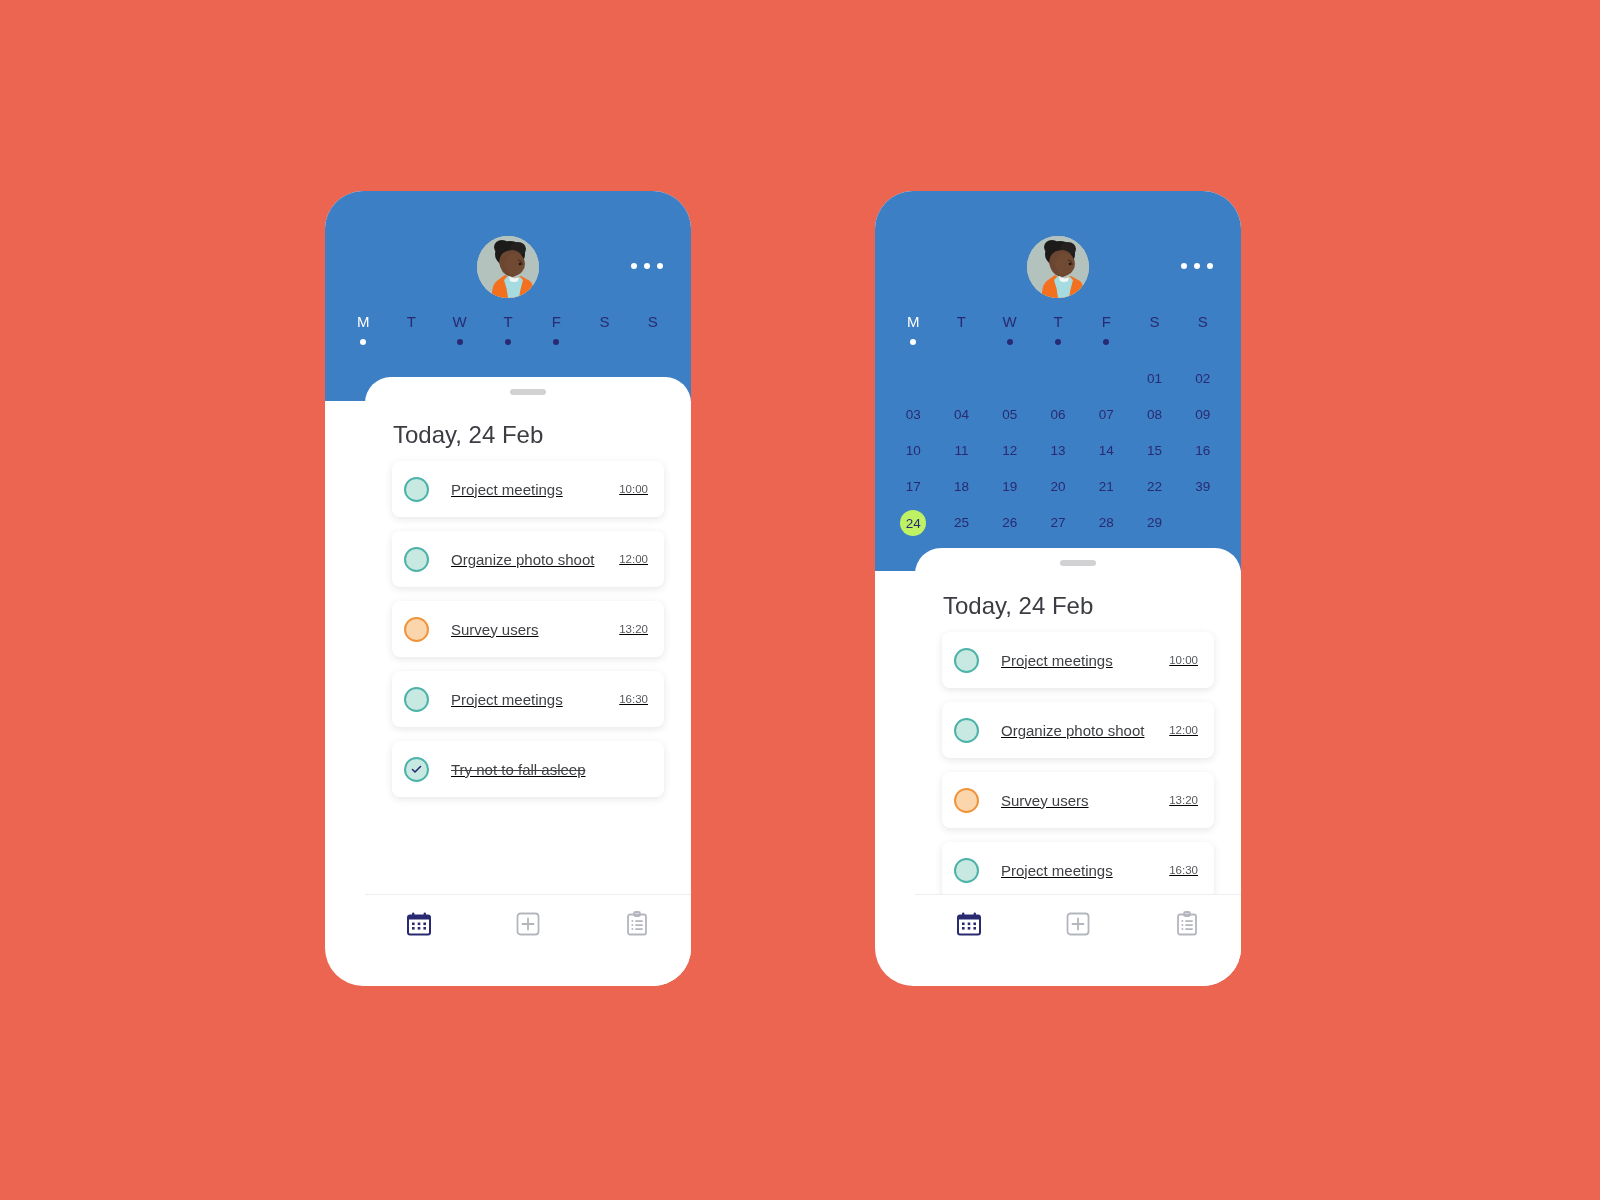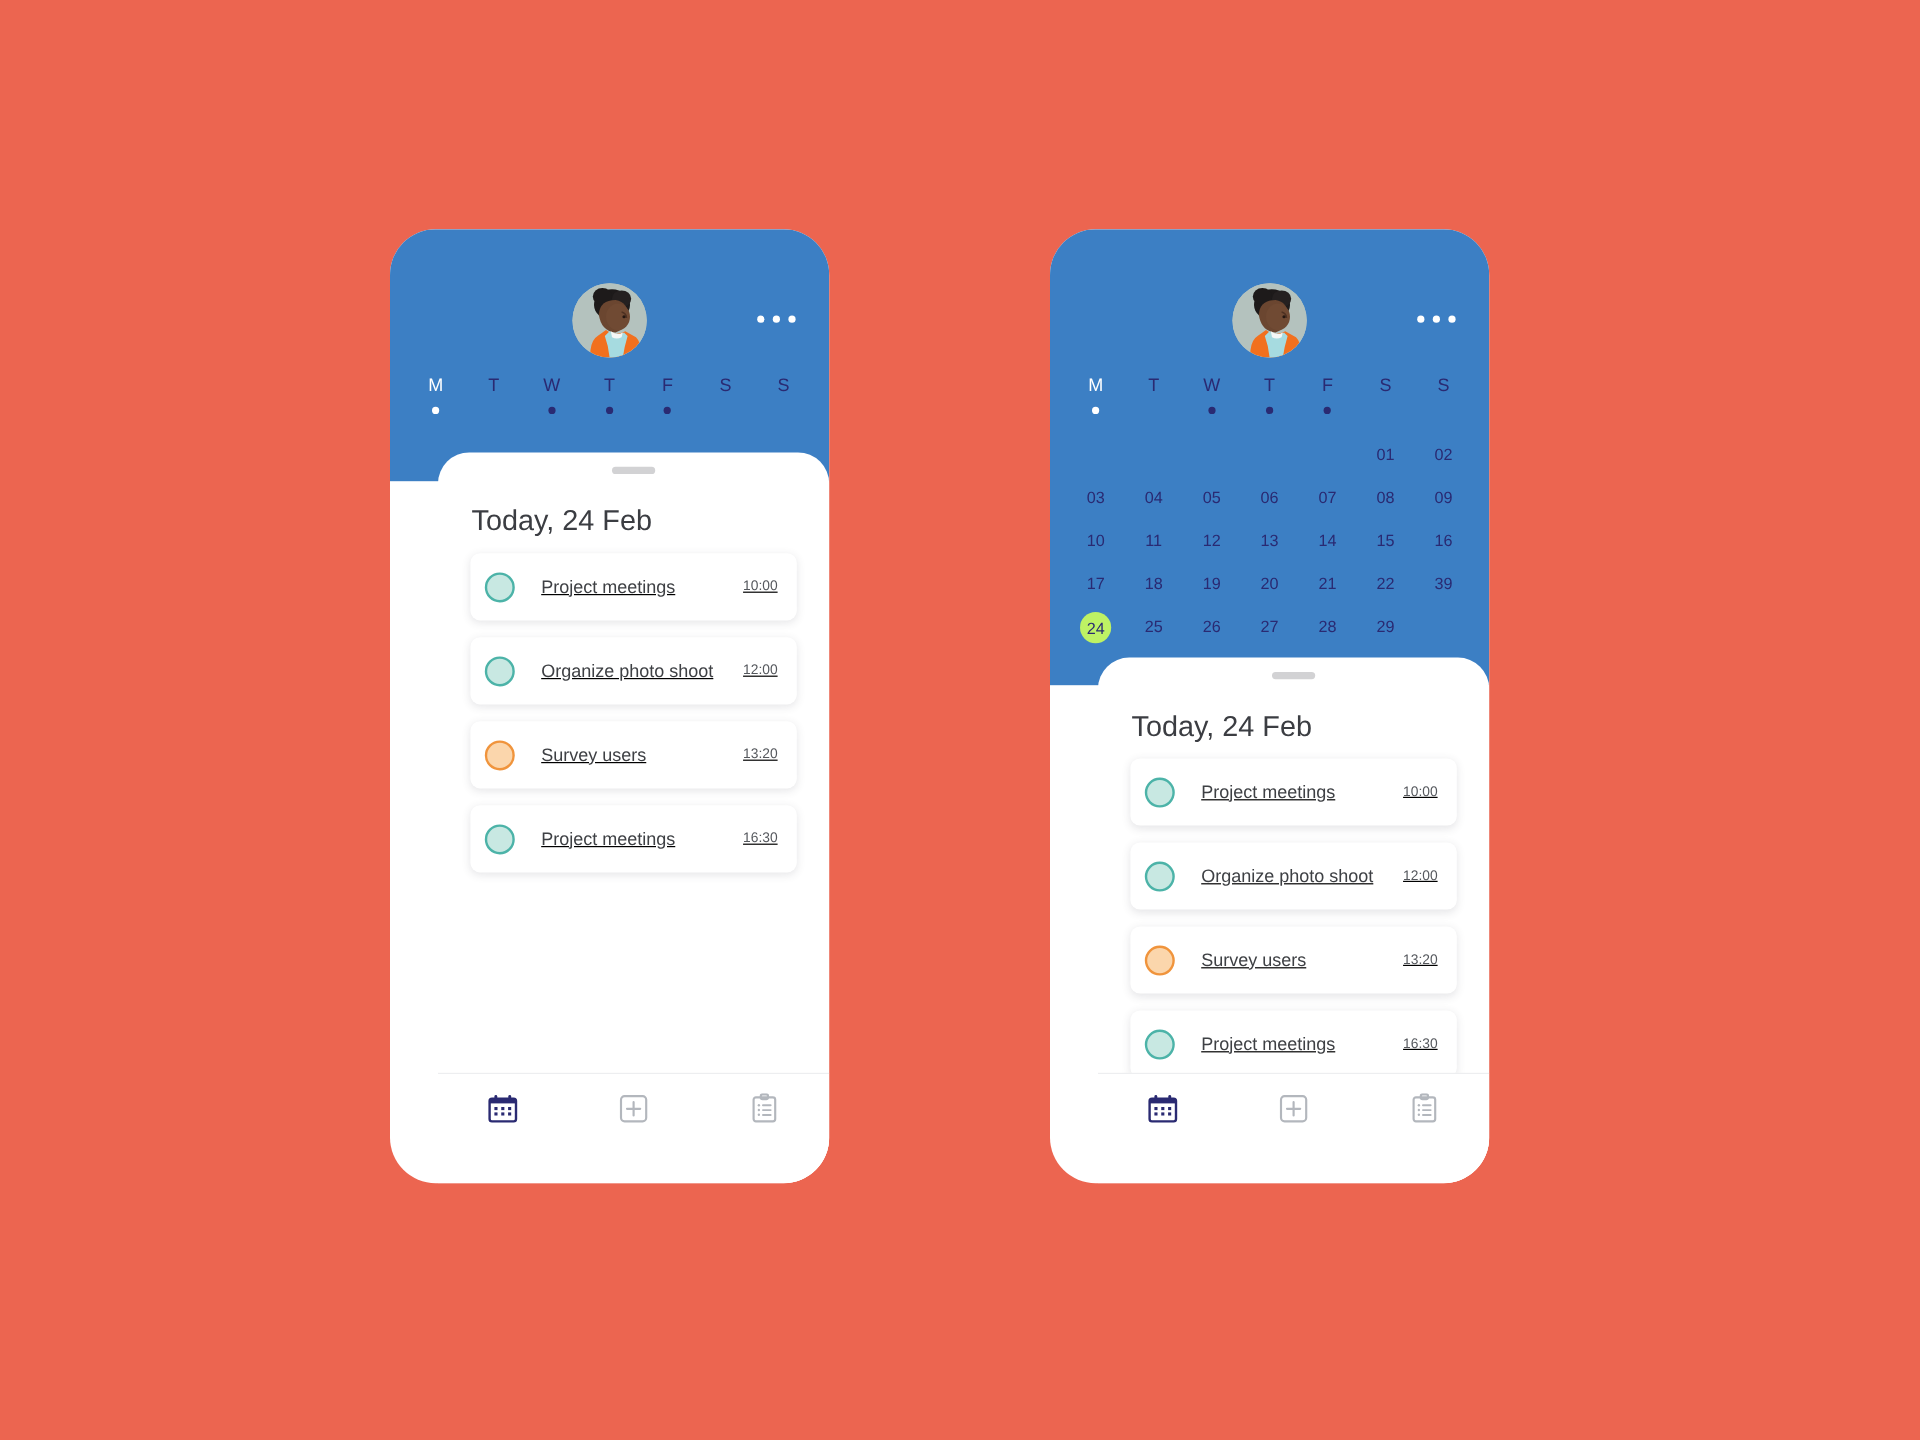--- a/index.html
+++ b/index.html
@@ -335,20 +335,29 @@
         </div>
 
         <div class="task-card">
           <span class="task-bullet">
             
           </span>
           <span class="task-label">Project meetings</span>
           <span class="task-time">16:30</span>
         </div>
 
+        <div class="task-card done">
+          <span class="task-bullet">
+            <svg class="tick" viewBox="0 0 11 11">
+                <path d="M1.5 5.5 L4 8 L9.5 2.5" stroke="#2a2a72" stroke-width="1.6" fill="none" stroke-linecap="round" stroke-linejoin="round"></path>
+              </svg>
+          </span>
+          <span class="task-label">Try not to fall asleep</span>
+          <span class="task-time"></span>
+        </div>
 
       </div>
 
       <div class="bottom-nav">
         <div class="nav-item">
           <svg width="26" height="26" viewBox="0 0 26 26">
             <rect x="2" y="4.5" width="22" height="19" rx="2" fill="none" stroke="#2a2a72" stroke-width="2"></rect>
             <rect x="2" y="4.5" width="22" height="4" fill="#2a2a72"></rect>
             <rect x="6" y="1.5" width="2.4" height="5" rx="1.2" fill="#2a2a72"></rect>
             <rect x="17.6" y="1.5" width="2.4" height="5" rx="1.2" fill="#2a2a72"></rect>

